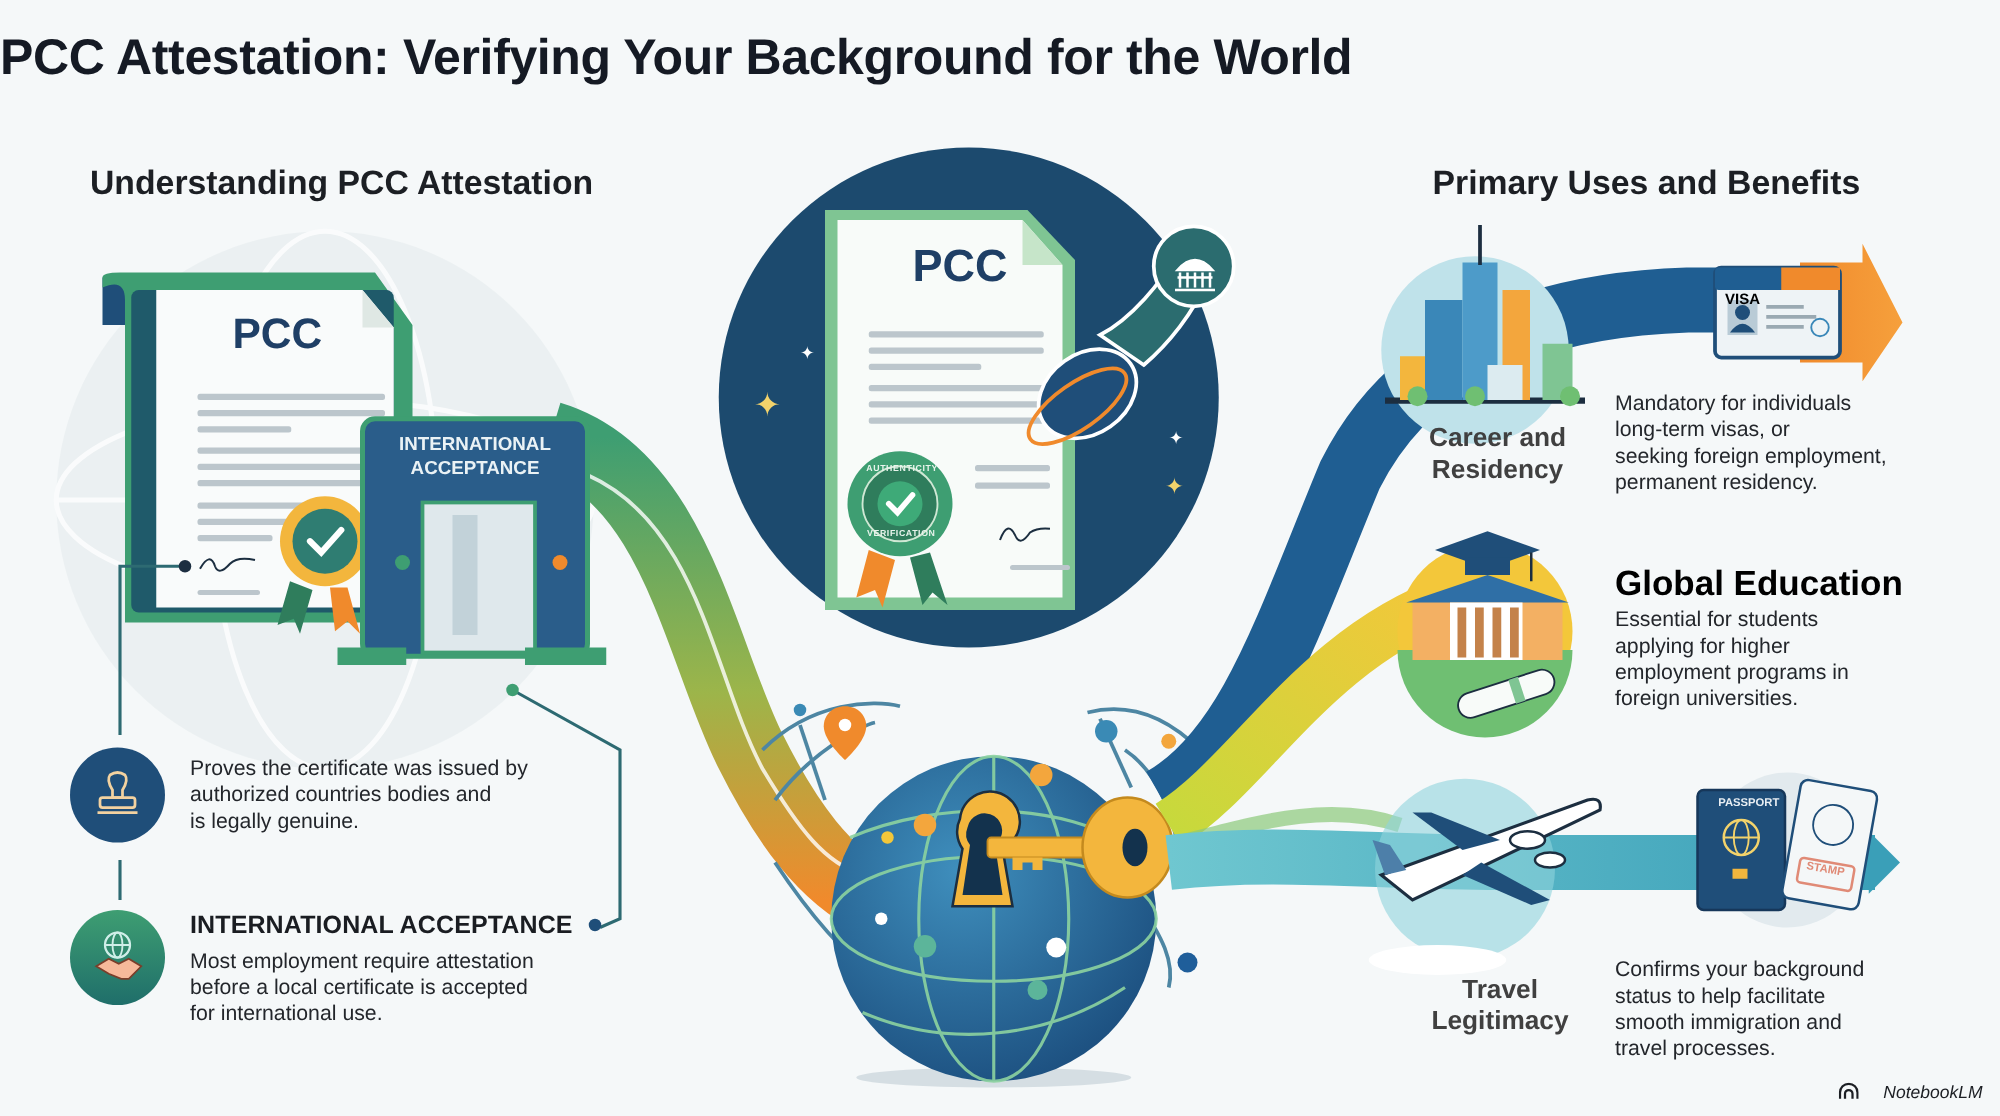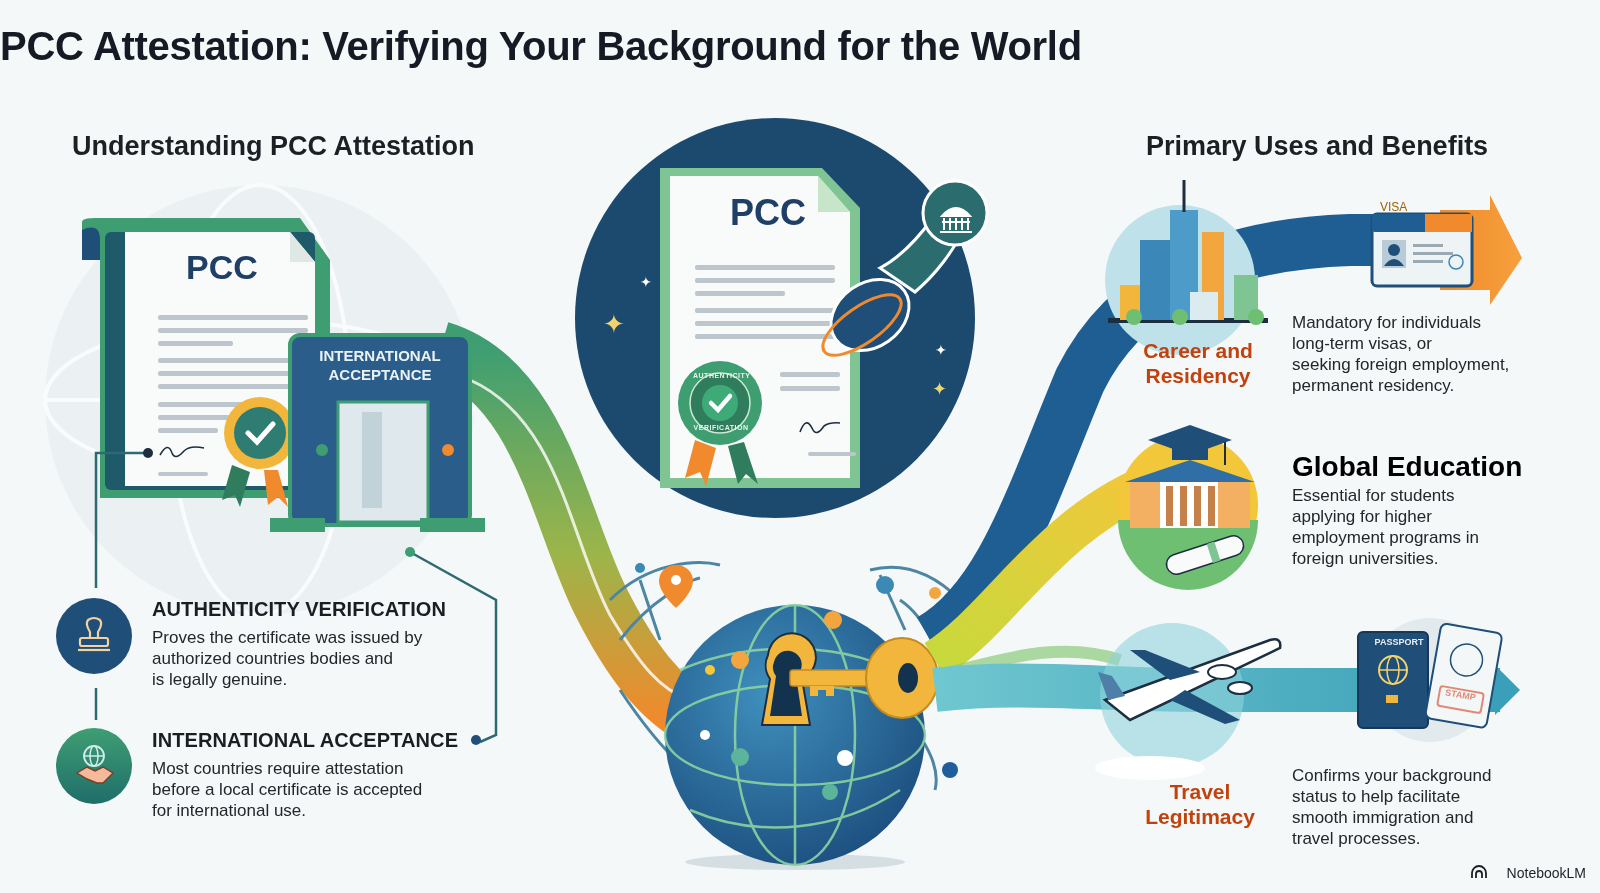--- a/index.html
+++ b/index.html
@@ -17,25 +17,25 @@
   }
   .section-heading { font-size: 27px; font-weight: 700; color: #1c1f24; }
   .left-heading { left: 72px; top: 131px; }
   .right-heading { left: 1146px; top: 131px; }
 
   svg.art { position: absolute; left: 0; top: 0; }
 
   .feature-title { font-size: 20px; font-weight: 700; color: #1a1d22; letter-spacing: 0.1px; }
   .feature-desc { font-size: 17px; line-height: 21px; color: #23262b; }
 
-  .benefit-label { font-size: 21px; font-weight: 700; color: #c2410c; text-align: center; line-height: 25px; }
+  .benefit-label { font-size: 21px; font-weight: 700; color: #404040; text-align: center; line-height: 25px; }
   .benefit-desc { font-size: 17px; line-height: 21px; color: #23262b; }
   .benefit-title-inline { font-size: 28px; font-weight: 700; color: #000000; }
 
-  .brand { right: 14px; bottom: 12px; font-size: 14px; color: #1c1f24; display: flex; align-items: flex-start; gap: 20px; }
+  .brand { right: 14px; bottom: 12px; font-size: 14px; color: #1c1f24; display: flex; align-items: center; gap: 20px; font-style: italic; }
   .icon-circle {
     position: absolute; width: 76px; height: 76px; border-radius: 50%;
     display: flex; align-items: center; justify-content: center;
   }
 </style>
 </head>
 <body>
 
 <svg class="art" width="1600" height="893" viewBox="0 0 1600 893">
   <defs>
@@ -305,40 +305,39 @@
 <div class="icon-circle" style="left:56px; top:728px; background:linear-gradient(180deg,#3e9e72,#1f6e6a);">
   <svg width="50" height="50" viewBox="0 0 50 50">
     <circle cx="25" cy="15" r="10" fill="none" stroke="#cfeee8" stroke-width="1.8"></circle>
     <ellipse cx="25" cy="15" rx="4" ry="10" fill="none" stroke="#cfeee8" stroke-width="1.5"></ellipse>
     <line x1="15" y1="15" x2="35" y2="15" stroke="#cfeee8" stroke-width="1.5"></line>
     <path d="M8 32 l 10 -6 l 8 4 l 8 -4 l 10 6 l -10 10 l -6 0 l -10 -4 z" fill="#f6b99a" stroke="#7a3e2a" stroke-width="1.4"></path>
   </svg>
 </div>
 
 <div class="abs" style="left:152px; top:598px; width:340px;">
-  <div class="feature-title">AUTHENTICITY VERIFICATION</div>
   <div class="feature-desc" style="margin-top:6px;">
     <div>Proves the certificate was issued by</div>
     <div>authorized countries bodies and</div>
     <div>is legally genuine.</div>
   </div>
 </div>
 <div class="abs" style="left:152px; top:729px; width:340px;">
   <div class="feature-title">INTERNATIONAL ACCEPTANCE</div>
   <div class="feature-desc" style="margin-top:6px;">
-    <div>Most countries require attestation</div>
+    <div>Most employment require attestation</div>
     <div>before a local certificate is accepted</div>
     <div>for international use.</div>
   </div>
 </div>
 
 <div class="abs" style="left:693px; top:372px; width:56px; text-align:center; font-size:7px; font-weight:700; color:#e8f4ec; letter-spacing:0.5px;">AUTHENTICITY</div>
 <div class="abs" style="left:693px; top:424px; width:56px; text-align:center; font-size:7px; font-weight:700; color:#e8f4ec; letter-spacing:0.5px;">VERIFICATION</div>
 
-<div class="abs" style="left:1380px; top:200px; font-size:12px; font-weight:400; color:#a16207;">VISA</div>
+<div class="abs" style="left:1380px; top:232px; font-size:12px; font-weight:700; color:#000000;">VISA</div>
 
 <div class="abs" style="left:1360px; top:637px; width:66px; text-align:center; font-size:9px; font-weight:700; color:#e8eef3;padding-left:12px;">PASSPORT</div>
 <div class="abs" style="left:1445px; top:690px; font-size:9px; font-weight:700; color:#e08a76; transform:rotate(10deg);">STAMP</div>
 
 <div class="abs benefit-label" style="left:1128px; top:338px; width:140px;">
   <div>Career and</div>
   <div>Residency</div>
 </div>
 <div class="abs benefit-desc" style="left:1292px; top:312px; width:290px;">
   <div>Mandatory for individuals</div>

